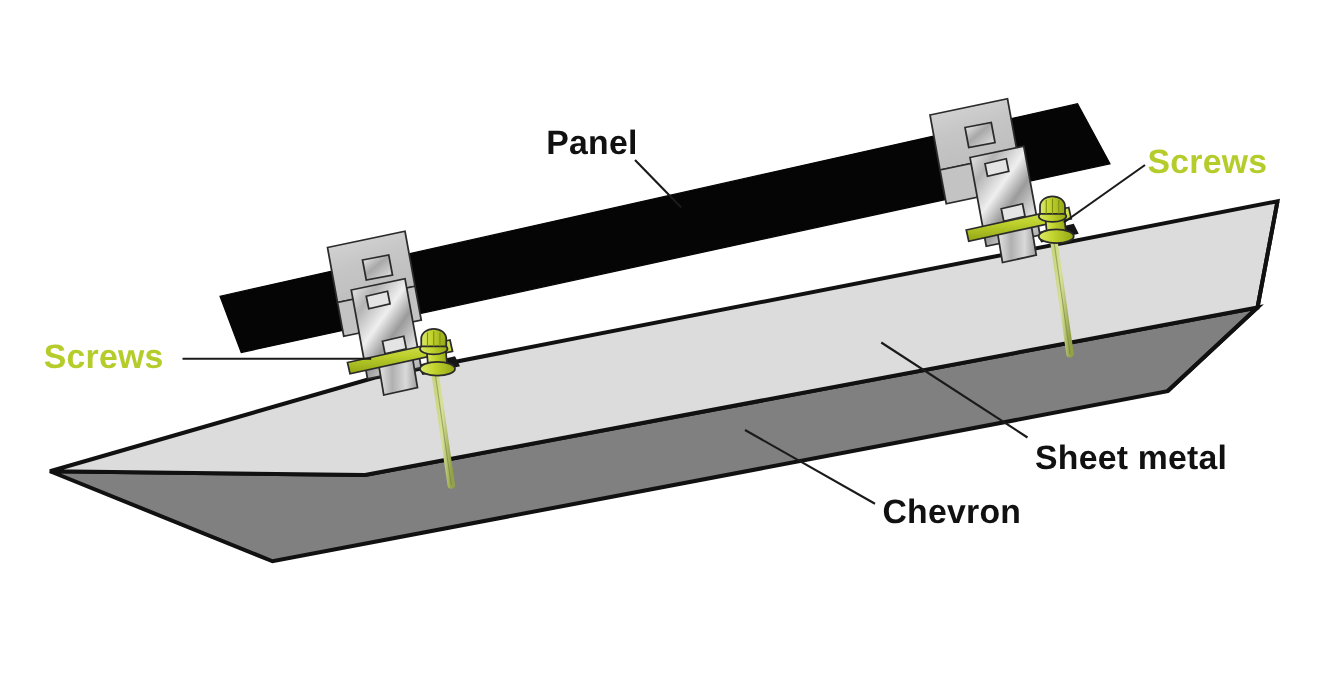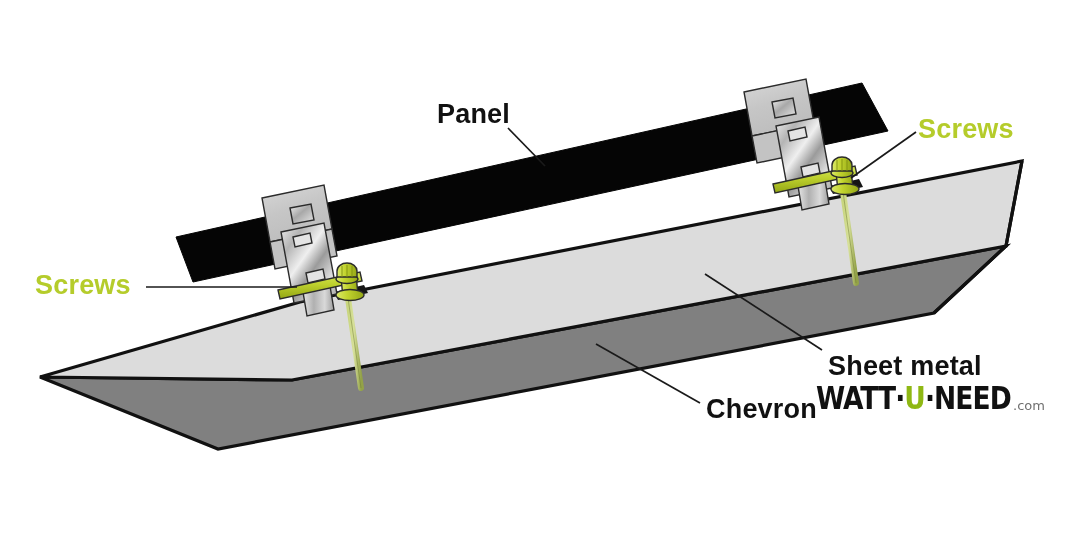--- a/index.html
+++ b/index.html
@@ -207,17 +207,13 @@
 
       <text class="label-text label-green" x="918" y="138">Screws</text>
 
       <text class="label-text label-black" x="828" y="375">Sheet metal</text>
 
       <text class="label-text label-black" x="706" y="418">Chevron</text>
     </g>
 
   </svg>
 
-  <div class="logo-wrap">
-    <span class="logo-text"><span>WATT</span><span class="logo-dot">·</span><span class="logo-u">U</span><span class="logo-dot">·</span><span>NEED</span></span>
-    <span class="logo-com">.com</span>
-  </div>
 </div>
 
 </body></html>

